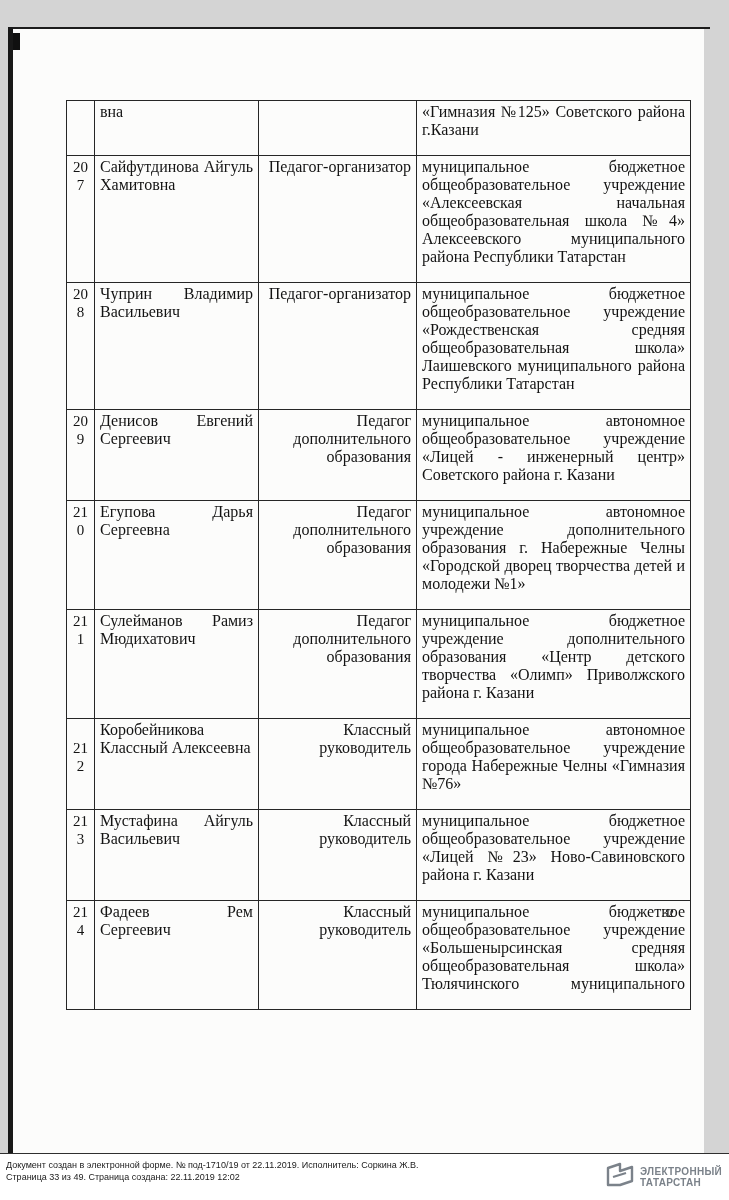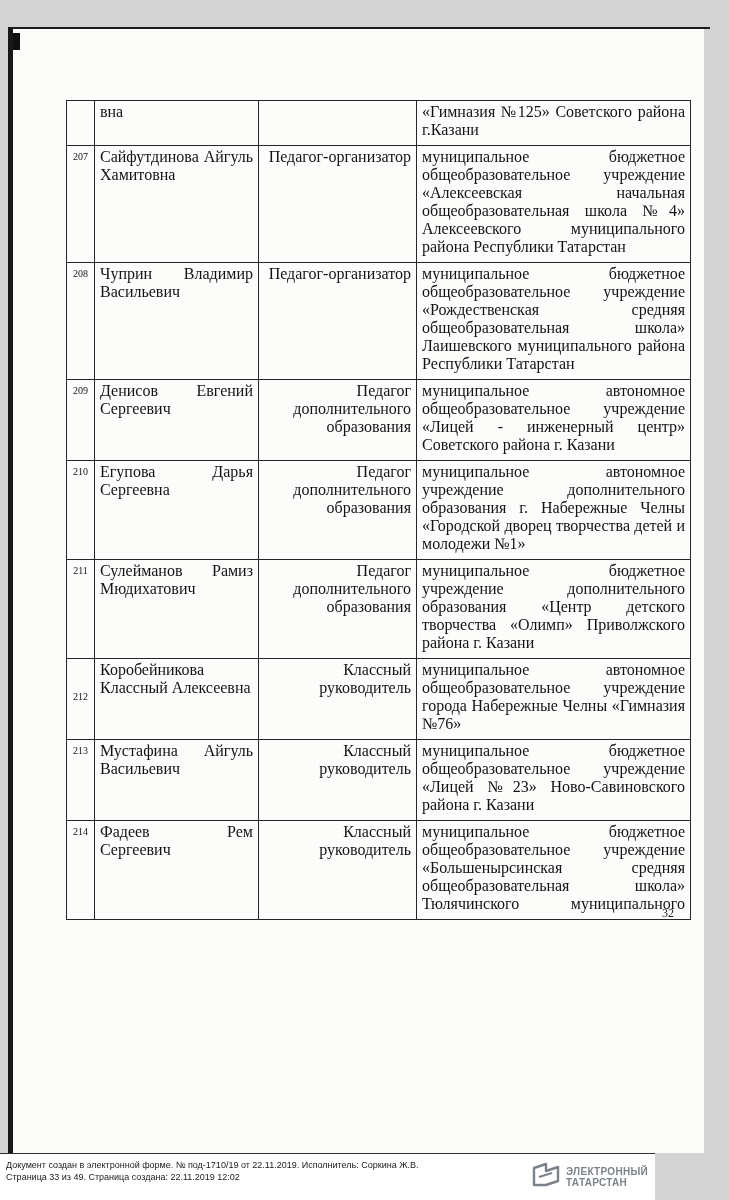--- a/index.html
+++ b/index.html
@@ -25,39 +25,39 @@
   
   table.staff {
     position:absolute; left:66px; top:100px;
     width:624px;
     border-collapse:collapse; table-layout:fixed;
     font-size:16px; line-height:18px; color:#131313;
   }
   table.staff td {
     border:1px solid #262626;
     vertical-align:top;
-    padding:2px 5px 6px 5px;
+    padding:2px 5px 16px 5px;
     word-wrap:break-word;
   }
-  td.num  { text-align:center; padding:2px 1px 2px 1px; font-size:10px; }
+  td.num  { text-align:center; padding:2px 1px 2px 1px; font-size:15px; }
   td.num.vm { vertical-align:middle;text-align:center; }
   td.name { text-align:justify; }
   td.pos  { text-align:right; }
   td.inst { text-align:justify; }
   td.inst.last-stretch { text-align-last:justify; }
 
   .page-number {
     position:absolute; left:662px; top:906px;
     font-size:12px; color:#222222;
   }
 
   
   .footer-bar {
     position:absolute; left:0; top:1153px;
-    width:655px; height:47px;
+    width:729px; height:47px;
     background:#ffffff;
     border-top:1px solid #2f2f2f;
     box-sizing:border-box;
   }
   .footer-lines {
     position:absolute; left:6px; top:5px;
     font-family:"Liberation Sans", sans-serif;
     font-size:9px; line-height:12px; color:#1a1a1a;
   }
   .logo {

